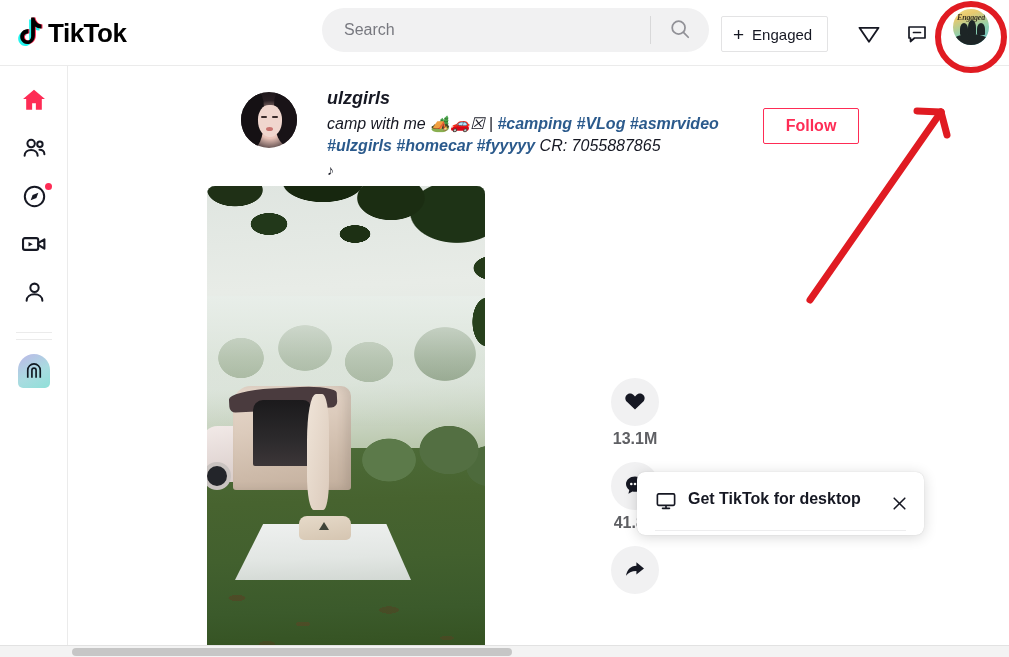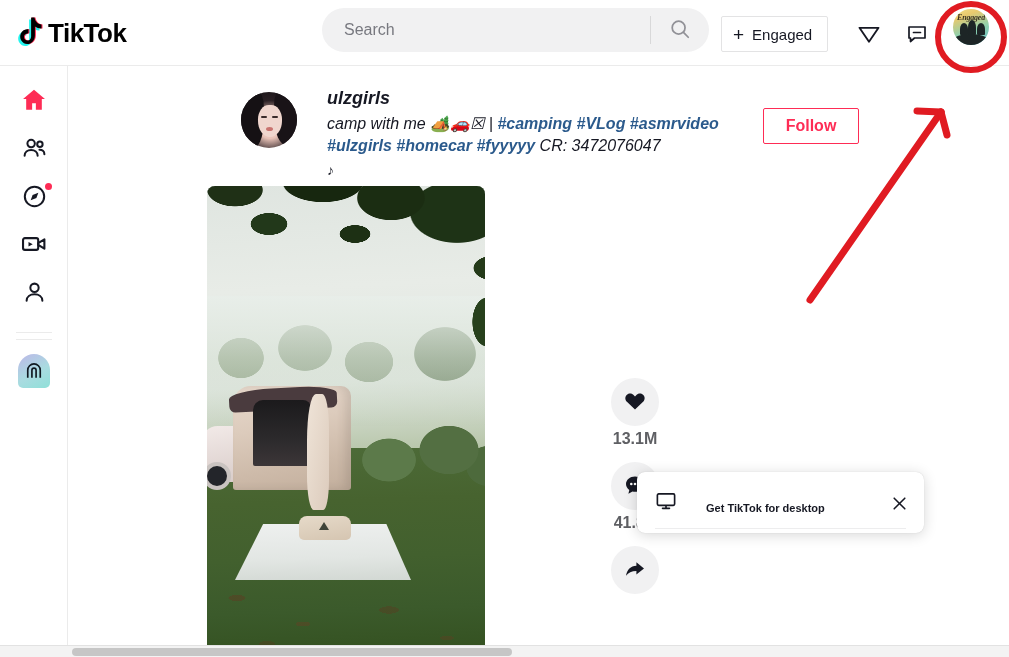--- a/index.html
+++ b/index.html
@@ -259,23 +259,23 @@
   }
 
   
   .popup {
     position: absolute; left: 637px; top: 472px;
     width: 287px; background: #fff; border-radius: 8px;
     box-shadow: 0 2px 14px rgba(0,0,0,.16), 0 0 1px rgba(0,0,0,.18);
     padding: 4px 0;
   }
   .popup-row {
-    display: flex; align-items: flex-end; gap: 29px;
+    display: flex; align-items: flex-start; gap: 11px;
     padding: 14px 18px; cursor: pointer;
-    font-size: 11px; font-weight: bold; color: #161823;
+    font-size: 16px; font-weight: bold; color: #161823;
   }
   .popup-sep { height: 1px; background: #ededee; margin: 0 18px; }
   .popup-close {
     position: absolute; right: 12px; top: 19px;
     background: none; border: none; cursor: pointer; padding: 4px;
     display: flex; align-items: center; justify-content: center;
   }
 
   
   .annot { position: absolute; inset: 0; pointer-events: none; }
@@ -426,21 +426,21 @@
         <div class="post-body">
           <span class="post-user">ulzgirls</span>
 
           <div class="post-caption">
             <span>camp with me </span><span>🏕️🚗☒</span><span> | </span><span class="tag">#camping</span>
             <span class="tag">#VLog</span>
             <span class="tag">#asmrvideo</span>
             <span class="tag">#ulzgirls</span>
             <span class="tag">#homecar</span>
             <span class="tag">#fyyyyy</span>
-            <span>CR: 3472076047</span>
+            <span>CR: 7055887865</span>
           </div>
 
           <div class="post-music">
             <span>♪</span>
           </div>
         </div>
       </div>
 
       <button class="follow-btn">Follow</button>
     </div>

